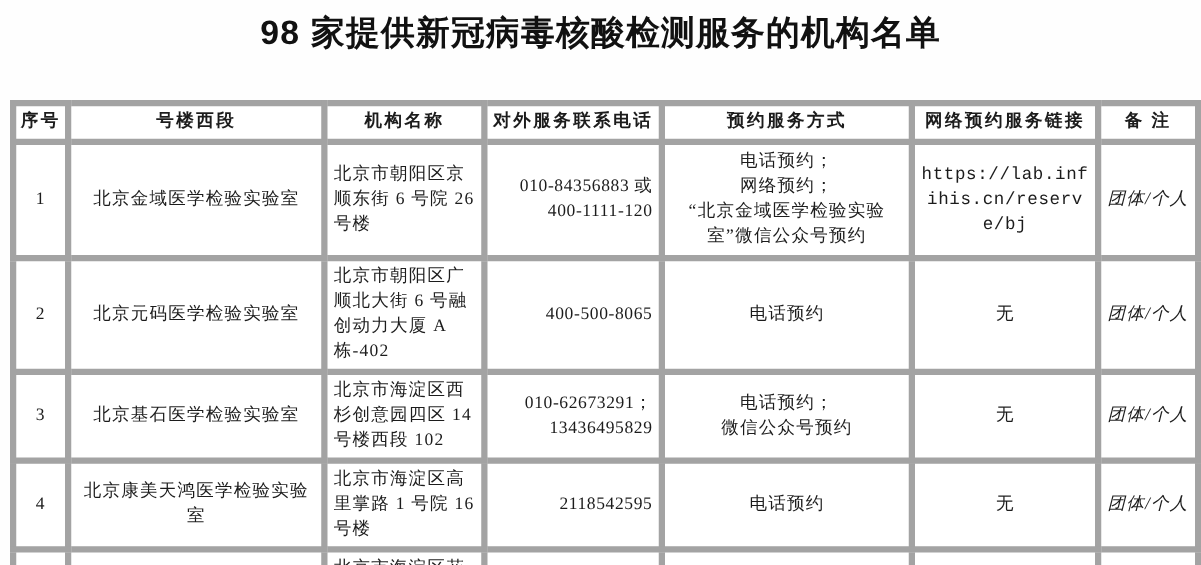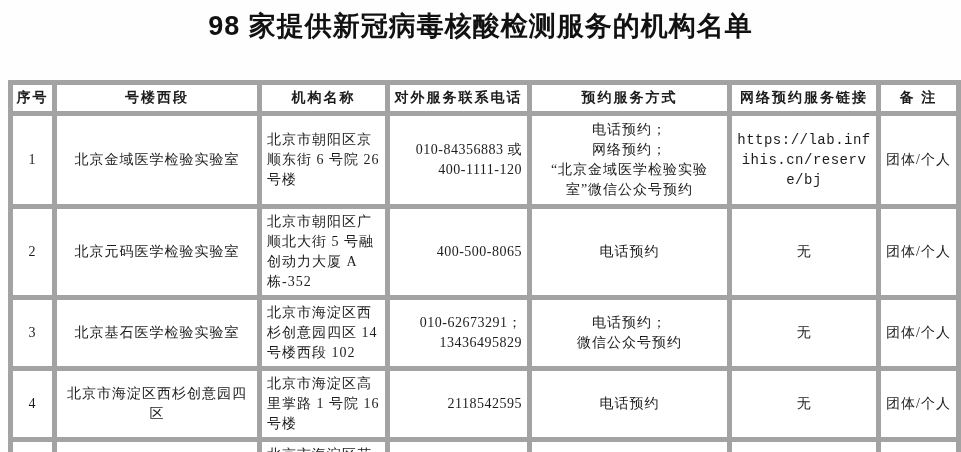--- a/index.html
+++ b/index.html
@@ -60,21 +60,21 @@
   .org-table tbody tr:nth-child(2) { height: 64px; }
   .org-table tbody tr:nth-child(3) { height: 65px; }
   .org-table tbody tr:nth-child(4) { height: 65px; }
   .org-table tbody tr:nth-child(5) { height: 55px; }
   td.c-no     { text-align: center; }
   td.c-name   { text-align: center; }
   td.c-addr   { text-align: left; }
   td.c-phone  { text-align: right; white-space: pre-line; letter-spacing: 0.5px; padding-left: 24px; }
   td.c-booking{ text-align: center; white-space: pre-line; }
   td.c-link   { text-align: center; word-break: break-all; letter-spacing: 0.5px; font-family: Liberation Mono, monospace; }
-  td.c-remark { text-align: left; }
+  td.c-remark { text-align: left; font-style: italic; }
 </style>
 </head>
 <body>
 
 <div class="page">
   <h1 class="page-title">98 家提供新冠病毒核酸检测服务的机构名单</h1>
 
   <table class="org-table">
     <colgroup>
       <col style="width:44px">
@@ -106,42 +106,42 @@
     <td class="c-booking">电话预约；
 网络预约；
 “北京金域医学检验实验室”微信公众号预约</td>
     <td class="c-link">https://lab.infihis.cn/reserve/bj</td>
     <td class="c-remark">团体/个人</td>
   </tr>
 
   <tr>
     <td class="c-no">2</td>
     <td class="c-name">北京元码医学检验实验室</td>
-    <td class="c-addr">北京市朝阳区广顺北大街 5 号融创动力大厦 A 栋-352</td>
+    <td class="c-addr">北京市朝阳区广顺北大街 6 号融创动力大厦 A 栋-402</td>
     <td class="c-phone">400-500-8065</td>
     <td class="c-booking">电话预约</td>
     <td class="c-link">无</td>
     <td class="c-remark">团体/个人</td>
   </tr>
 
   <tr>
     <td class="c-no">3</td>
     <td class="c-name">北京基石医学检验实验室</td>
     <td class="c-addr">北京市海淀区西杉创意园四区 14 号楼西段 102</td>
     <td class="c-phone">010-62673291；
 13436495829</td>
     <td class="c-booking">电话预约；
 微信公众号预约</td>
     <td class="c-link">无</td>
     <td class="c-remark">团体/个人</td>
   </tr>
 
   <tr>
     <td class="c-no">4</td>
-    <td class="c-name">北京市海淀区西杉创意园四区</td>
+    <td class="c-name">北京康美天鸿医学检验实验室</td>
     <td class="c-addr">北京市海淀区高里掌路 1 号院 16 号楼</td>
     <td class="c-phone">2118542595</td>
     <td class="c-booking">电话预约</td>
     <td class="c-link">无</td>
     <td class="c-remark">团体/个人</td>
   </tr>
 
   <tr>
     <td class="c-no">5</td>
     <td class="c-name">北京美因医学检验实验室</td>

